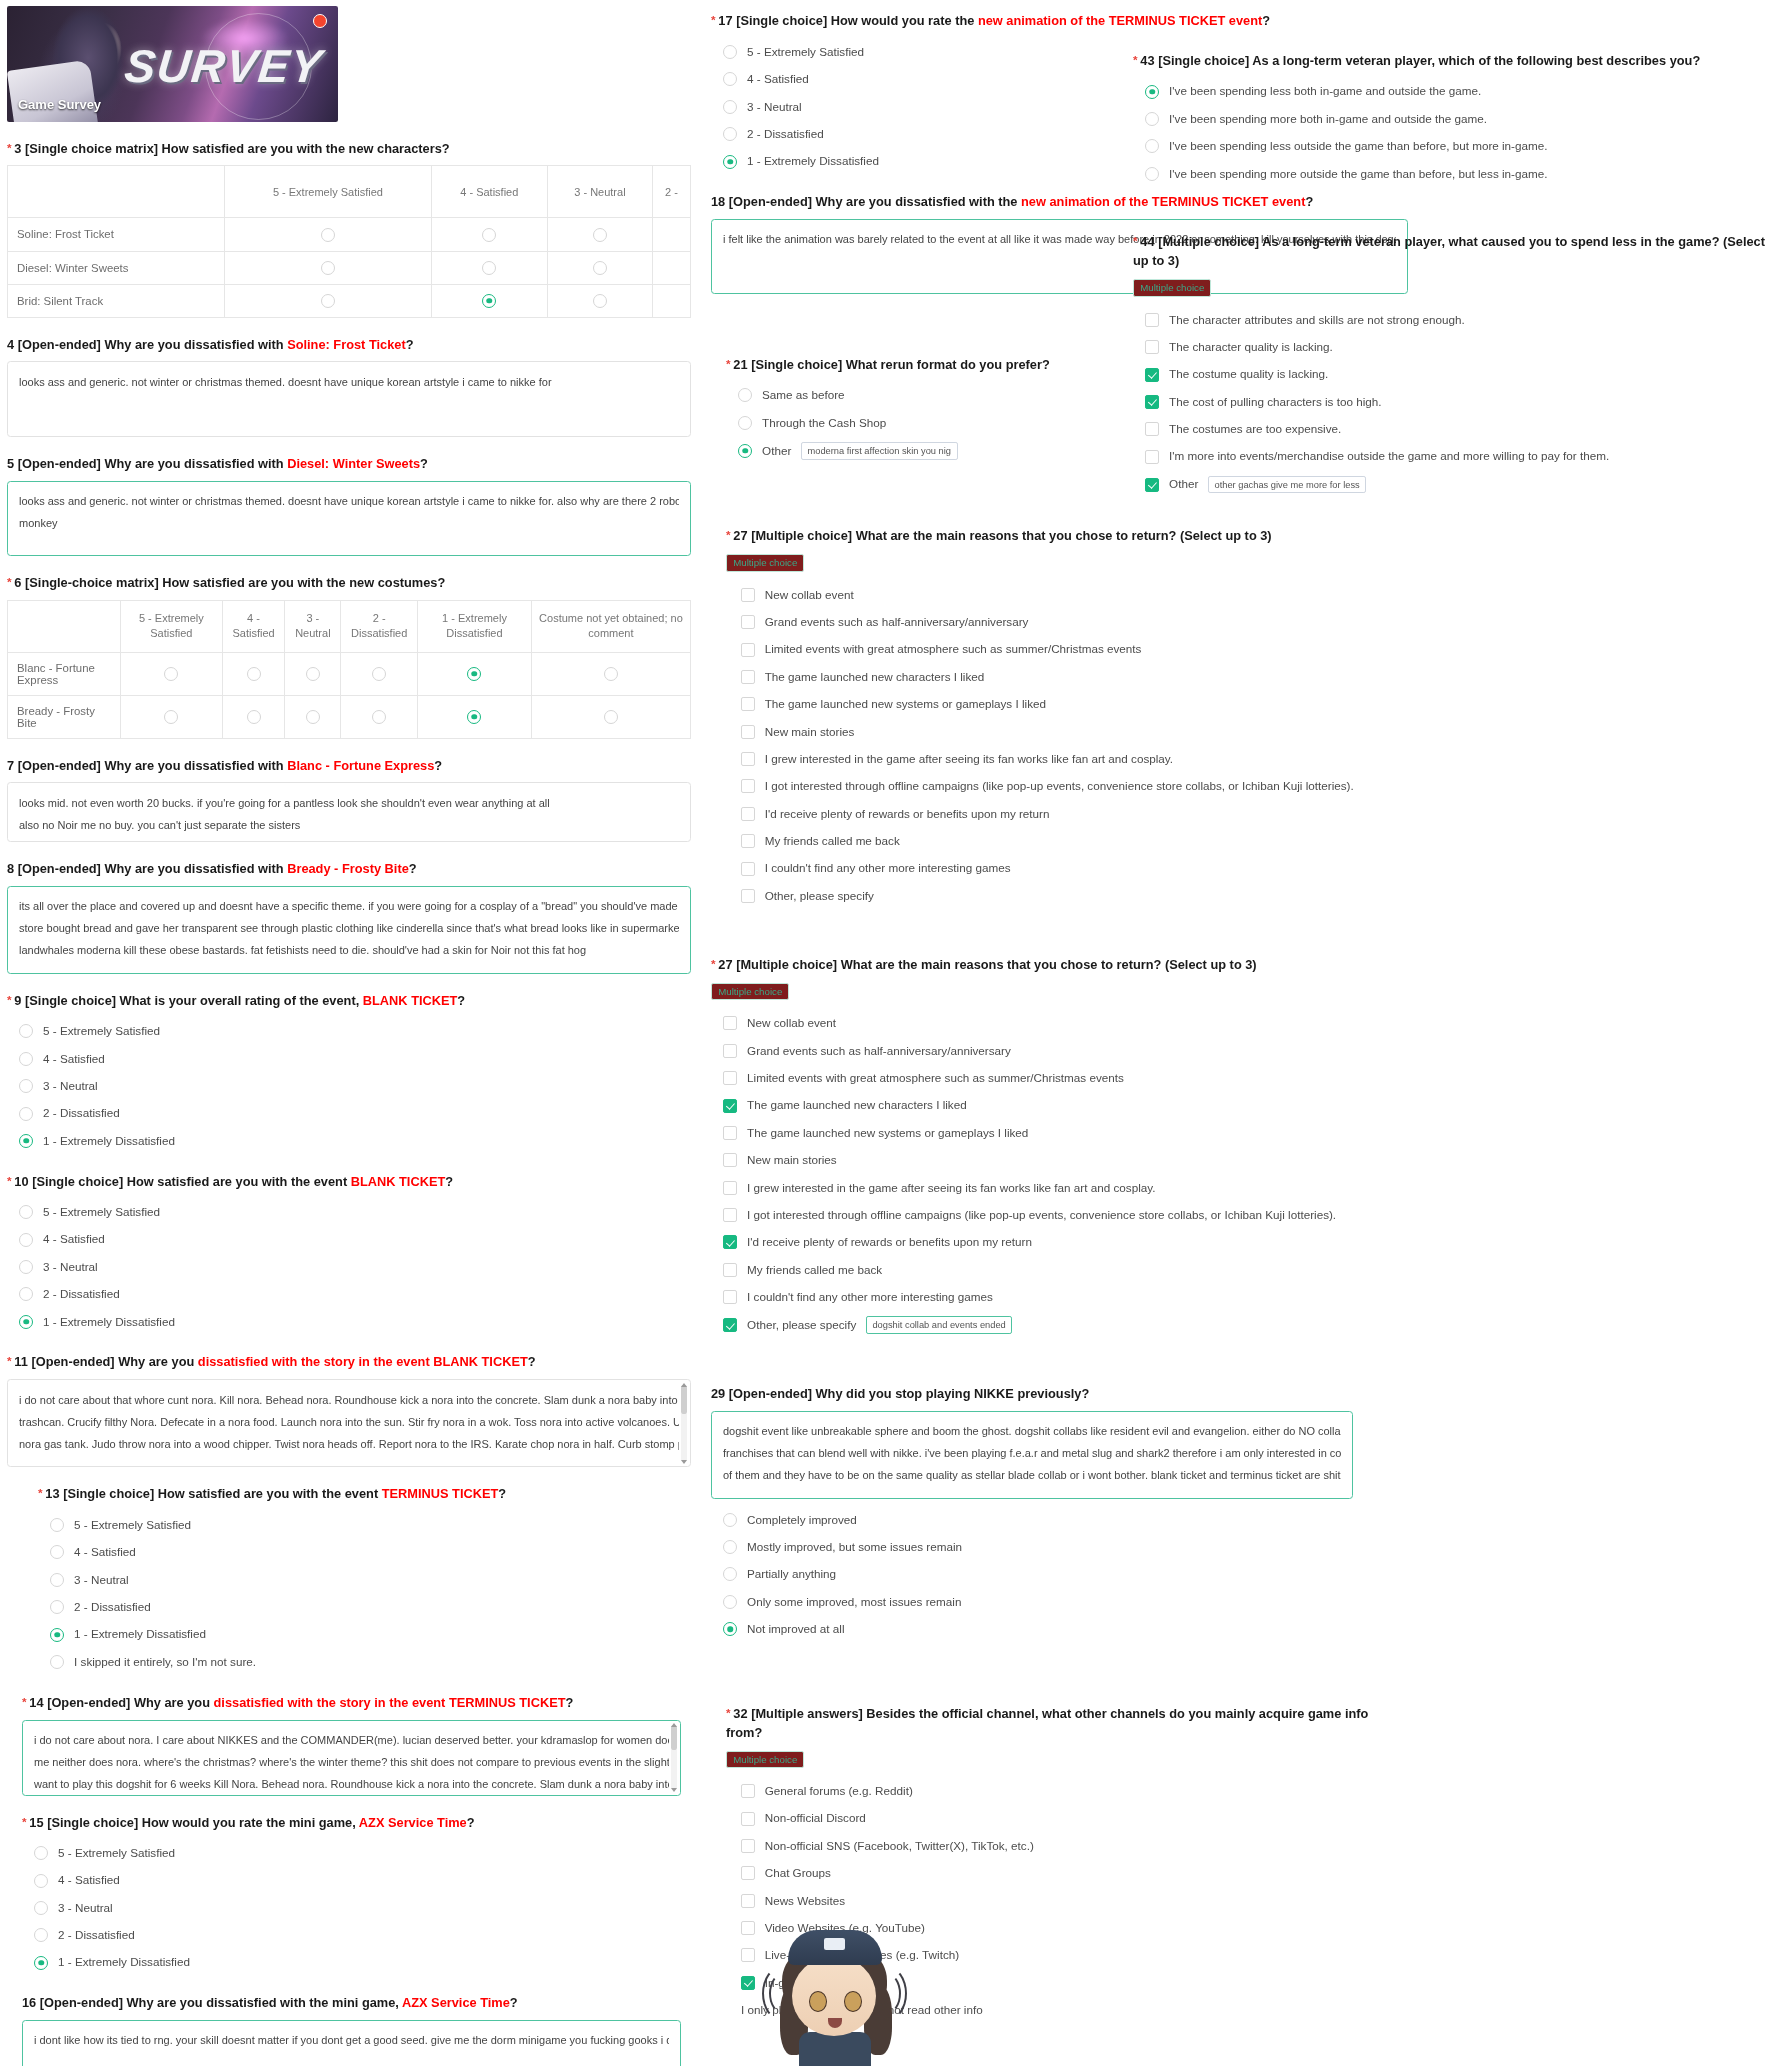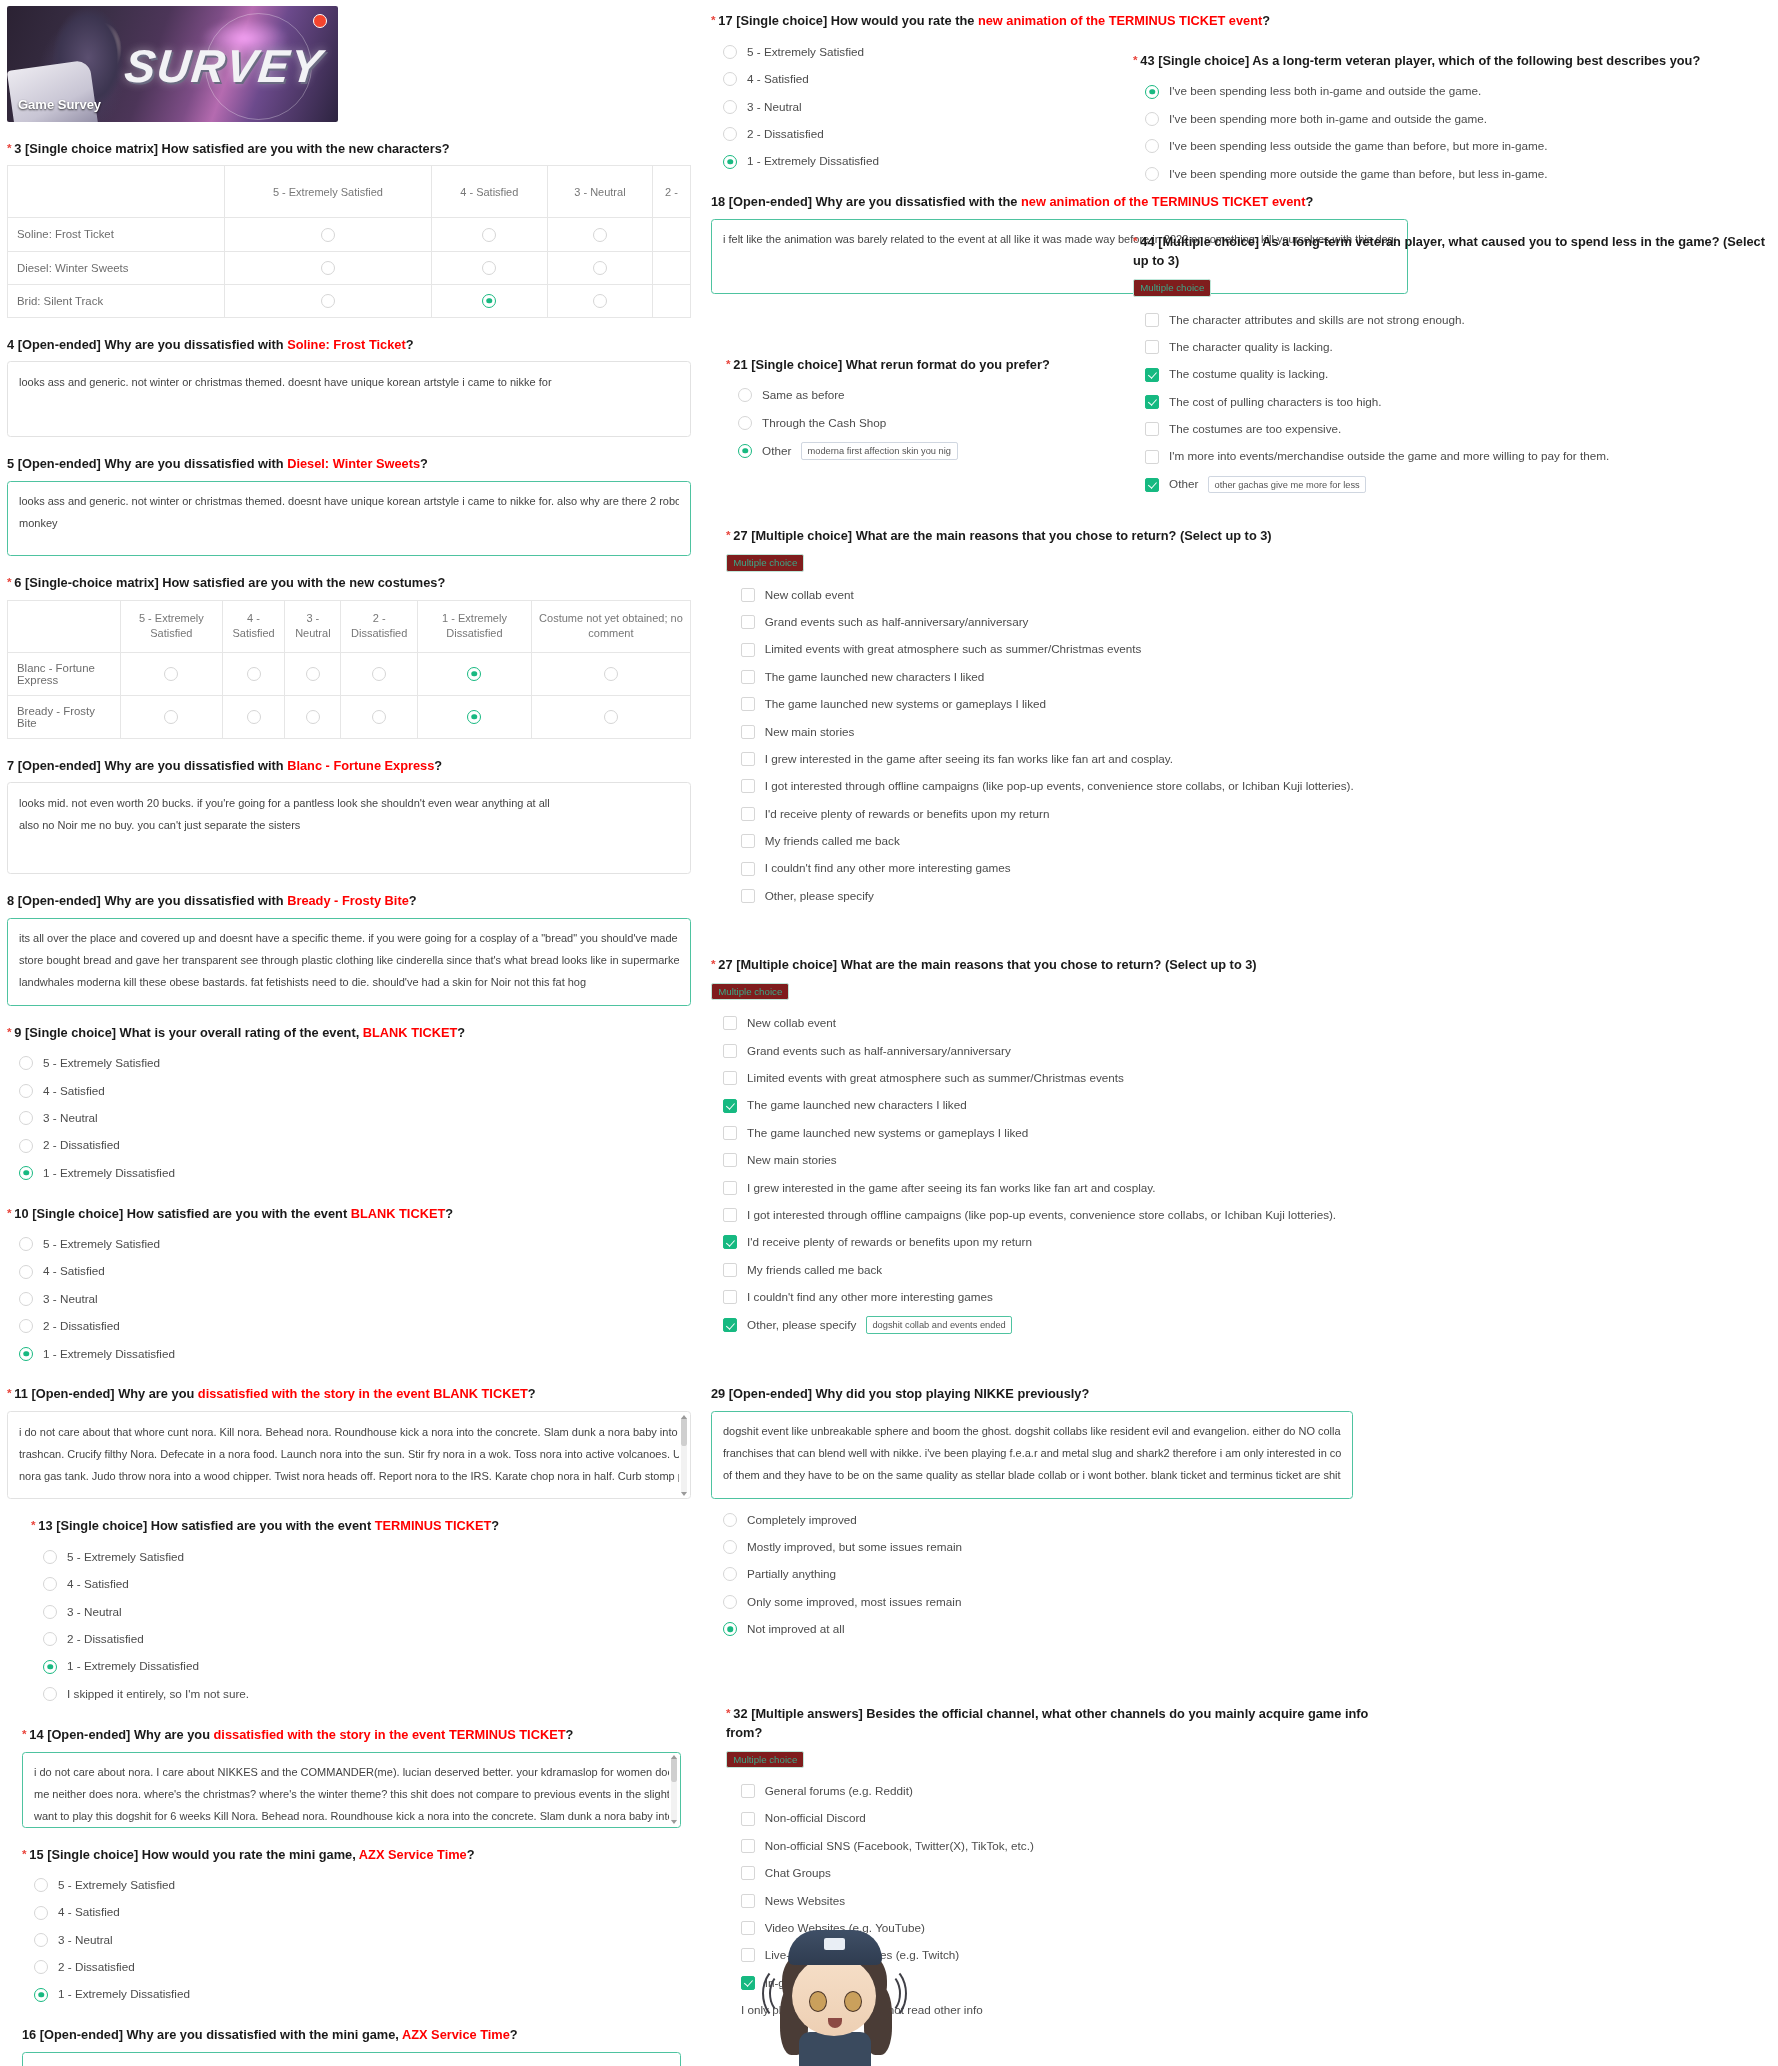--- a/index.html
+++ b/index.html
@@ -374,21 +374,21 @@
             <td><span class="radio"></span></td>
           </tr>
         </tbody>
       </table>
     </div>
 
     <div class="q">
       <div class="q-title">
         <span>7 [Open-ended] Why are you dissatisfied with </span><span class="hl">Blanc - Fortune Express</span><span>?</span>
       </div>
-      <div class="ta" style="height:92px">
+      <div class="ta" style="height:60px">
         <span class="line">looks mid. not even worth 20 bucks. if you're going for a pantless look she shouldn't even wear anything at all</span>
         <span class="line">also no Noir me no buy. you can't just separate the sisters</span>
       </div>
     </div>
 
     <div class="q">
       <div class="q-title">
         <span>8 [Open-ended] Why are you dissatisfied with </span><span class="hl">Bready - Frosty Bite</span><span>?</span>
       </div>
       <div class="ta active" style="height:88px">
@@ -461,21 +461,21 @@
       <div class="ta" style="height:88px">
         <span class="line">i do not care about that whore cunt nora. Kill nora. Behead nora. Roundhouse kick a nora into the concrete. Slam dunk a nora baby into the</span>
         <span class="line">trashcan. Crucify filthy Nora. Defecate in a nora food. Launch nora into the sun. Stir fry nora in a wok. Toss nora into active volcanoes. Urinate into a</span>
         <span class="line">nora gas tank. Judo throw nora into a wood chipper. Twist nora heads off. Report nora to the IRS. Karate chop nora in half. Curb stomp pregnant</span>
         <div class="scrollbar"></div>
         <div class="scroll-arrow up"></div>
         <div class="scroll-arrow dn"></div>
       </div>
     </div>
 
-    <div class="q" style="margin-left:24px">
+    <div class="q" style="margin-left:31px">
       <div class="q-title">
         <span class="req">*</span><span>13 [Single choice] How satisfied are you with the event </span><span class="hl">TERMINUS TICKET</span><span>?</span>
       </div>
       <div class="opt-list">
         <div class="opt">
             <span class="radio"></span>
             <span class="lbl">5 - Extremely Satisfied</span>
           </div>
         <div class="opt">
             <span class="radio"></span>

